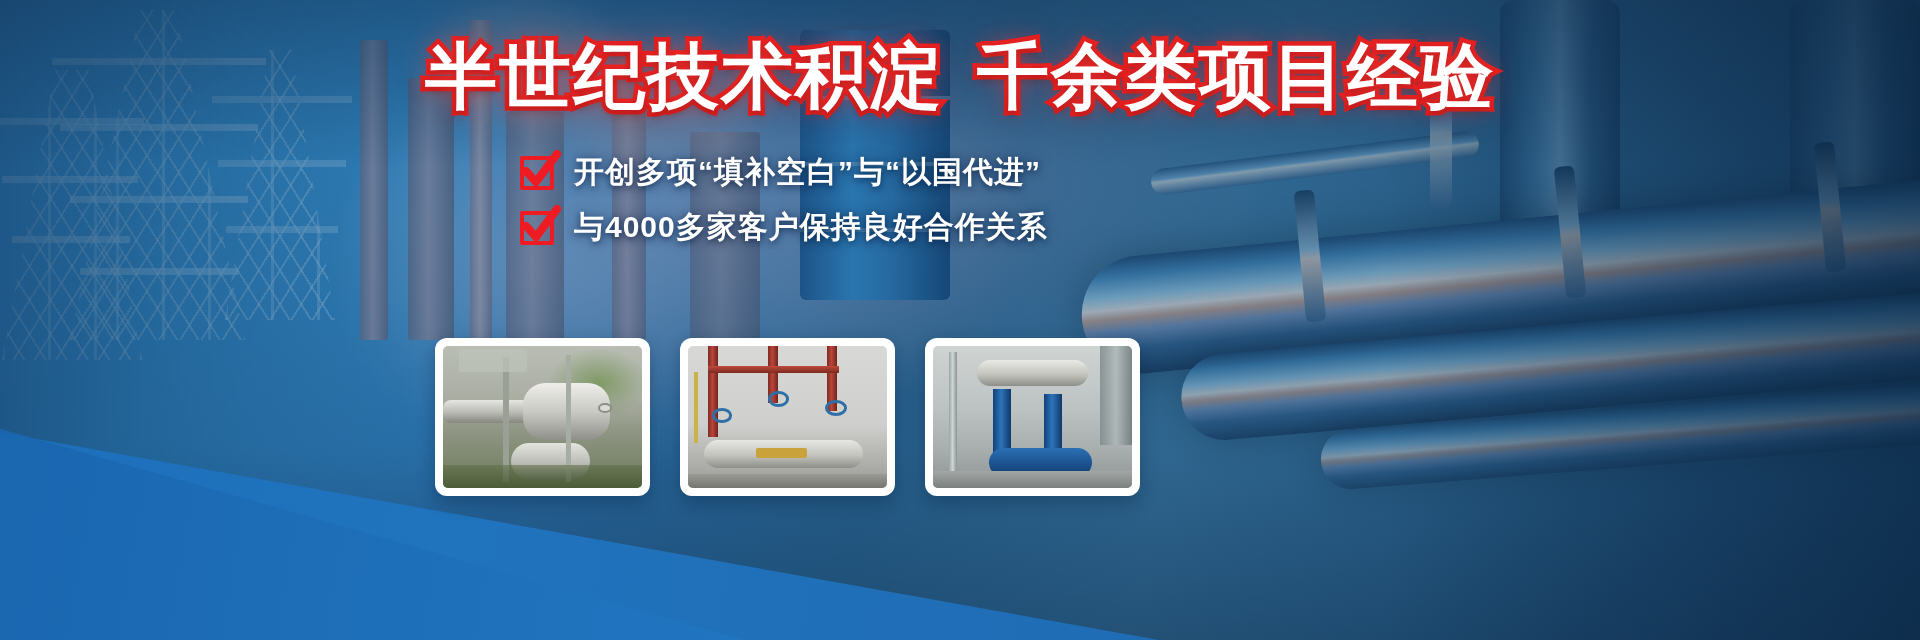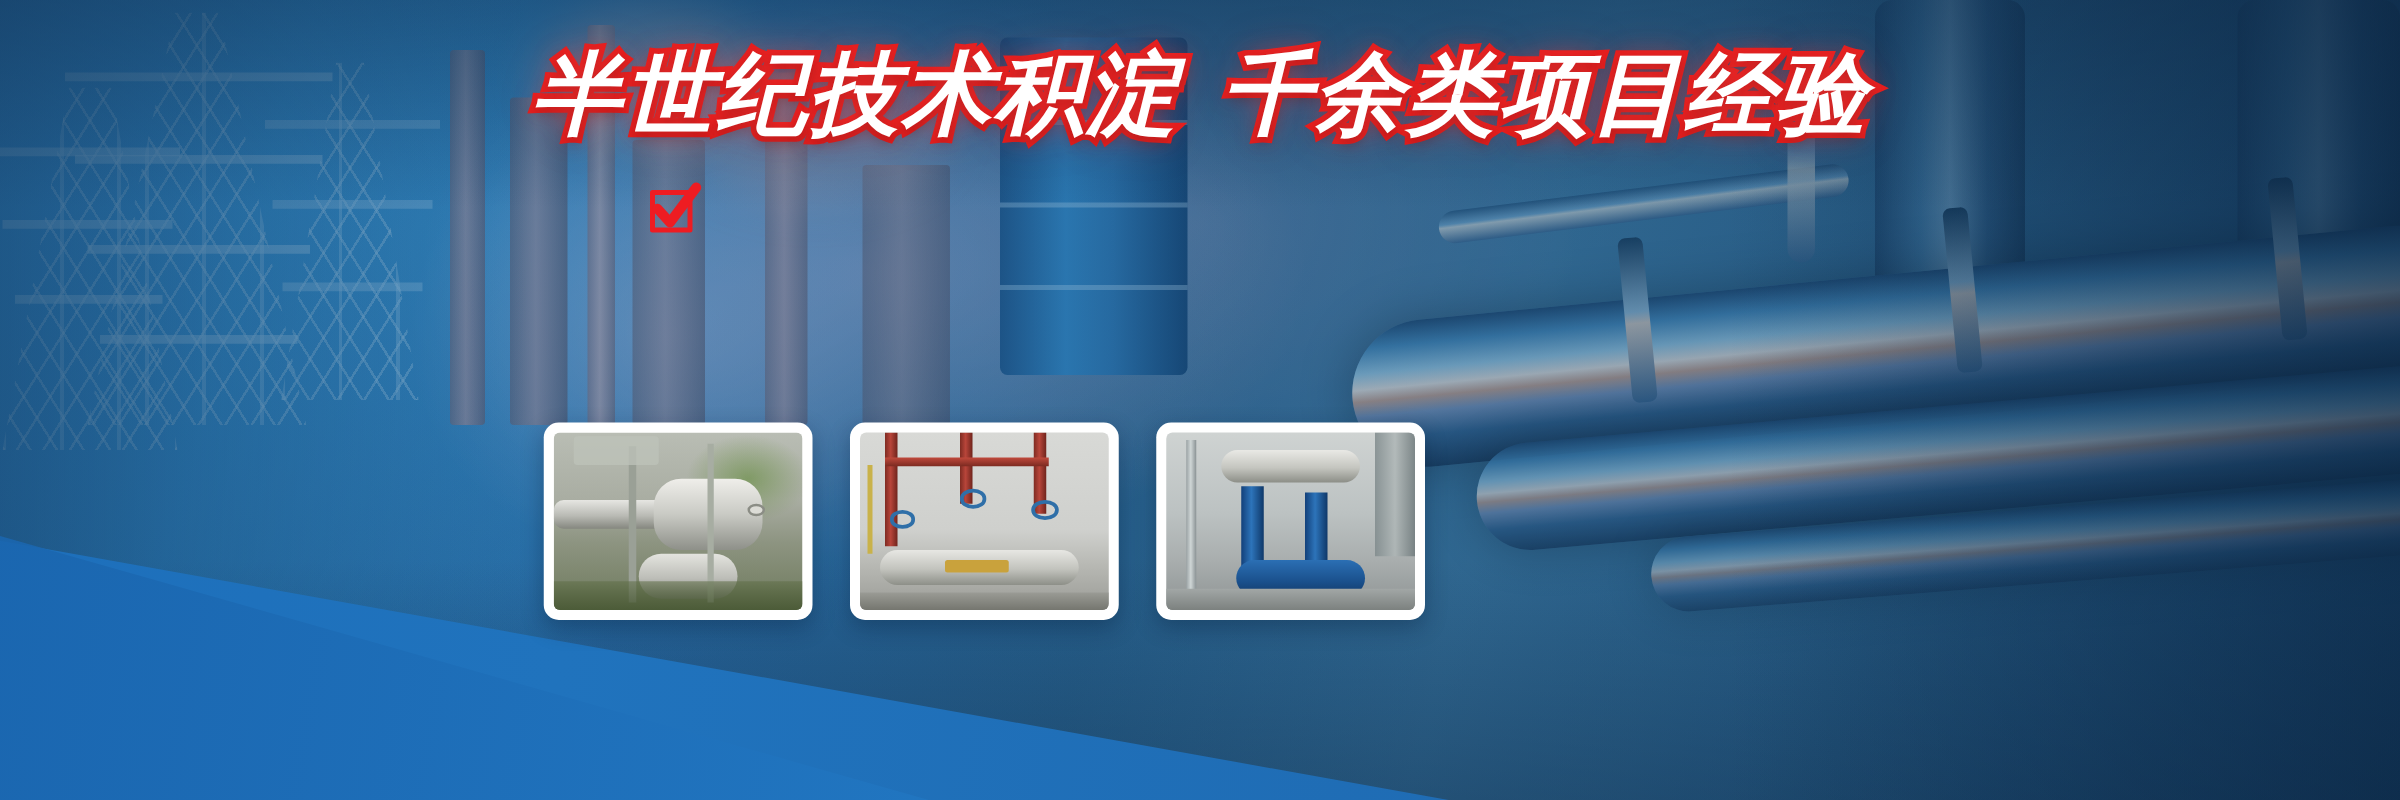--- a/index.html
+++ b/index.html
@@ -90,21 +90,21 @@
     clip-path:polygon(0 36%, 1180px 100%, 1180px 100%, 0 100%);
   }
   .diag-band2 {
     position:absolute; left:-10px; bottom:-2px; width:760px; height:300px;
     background:linear-gradient(100deg,#1a65ae,#2176c1);
     clip-path:polygon(0 28%, 760px 100%, 760px 100%, 0 100%);
     opacity:.9;
   }
 
   
-  .content { position:absolute; inset:0;font-style:italic; }
+  .content { position:absolute; inset:0; }
 
   .headline {
     position:absolute; left:0; right:0; top:38px;
     text-align:center;
     font-size:72px; font-weight:bold; line-height:1.08;
     letter-spacing:2px;
     color:#ffffff;
     -webkit-text-stroke:9px #e41f1f;
     paint-order:stroke fill;
     text-shadow:
@@ -234,22 +234,31 @@
 
     <div class="bullets">
 
 
       <div class="bullet">
         <span class="check-box">
           <svg viewBox="0 0 46 46" aria-hidden="true">
             <path d="M9 23 L19 34 L40 6" fill="none" stroke="#ee1c22" stroke-width="8" stroke-linecap="round" stroke-linejoin="round"></path>
           </svg>
         </span>
-      </div>
-
+        <span class="bullet-text">开创多项“填补空白”与“以国代进”</span>
+      </div>
+
+      <div class="bullet">
+        <span class="check-box">
+          <svg viewBox="0 0 46 46" aria-hidden="true">
+            <path d="M9 23 L19 34 L40 6" fill="none" stroke="#ee1c22" stroke-width="8" stroke-linecap="round" stroke-linejoin="round"></path>
+          </svg>
+        </span>
+        <span class="bullet-text">与4000多家客户保持良好合作关系</span>
+      </div>
 
     </div>
 
     <div class="cards">
 
       <div class="card">
         <div class="photo ph1">
           <div class="pv" style="left:0;top:38%;width:46%;height:16%;border-radius:8px;background:linear-gradient(180deg,#e6e6e2,#b9bab4 55%,#85877f);"></div>
           <div class="pv" style="left:40%;top:26%;width:44%;height:40%;border-radius:22px;background:linear-gradient(180deg,#efeeea,#c9cac4 50%,#8e9089);"></div>
           <div class="pv" style="left:34%;top:68%;width:40%;height:26%;border-radius:18px;background:linear-gradient(180deg,#e4e4df,#bcbdb7 55%,#83857e);"></div>

